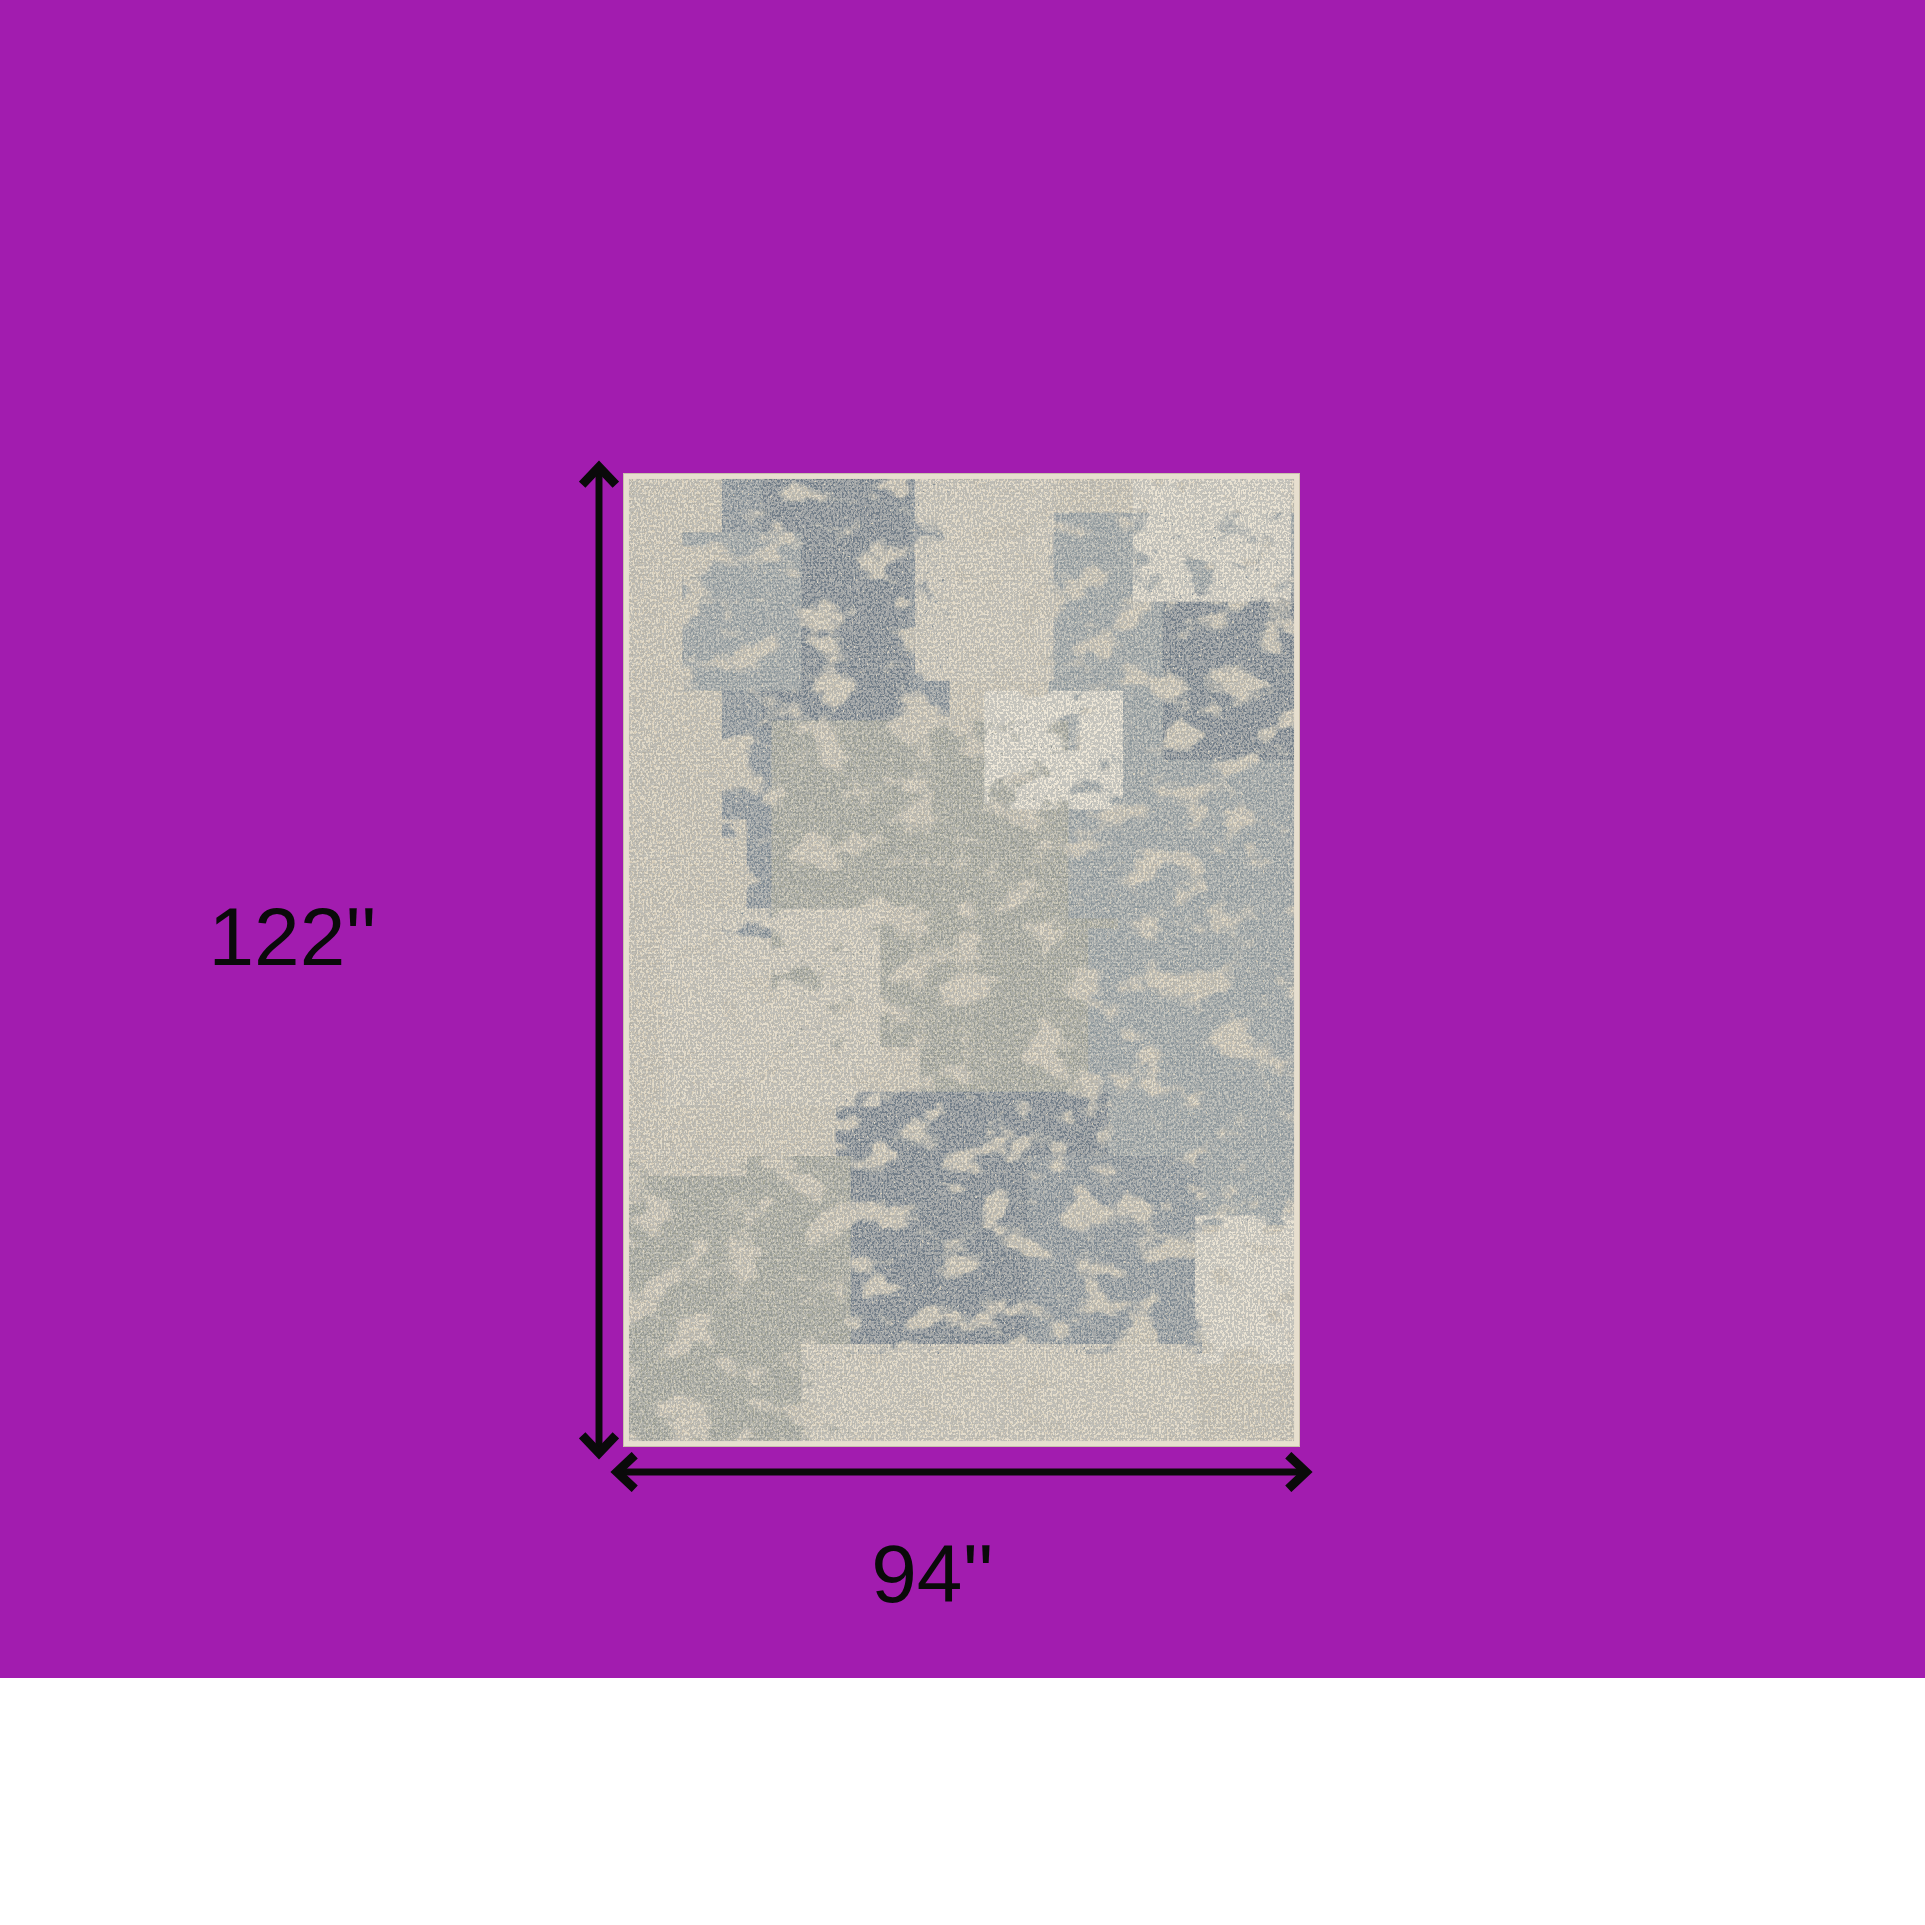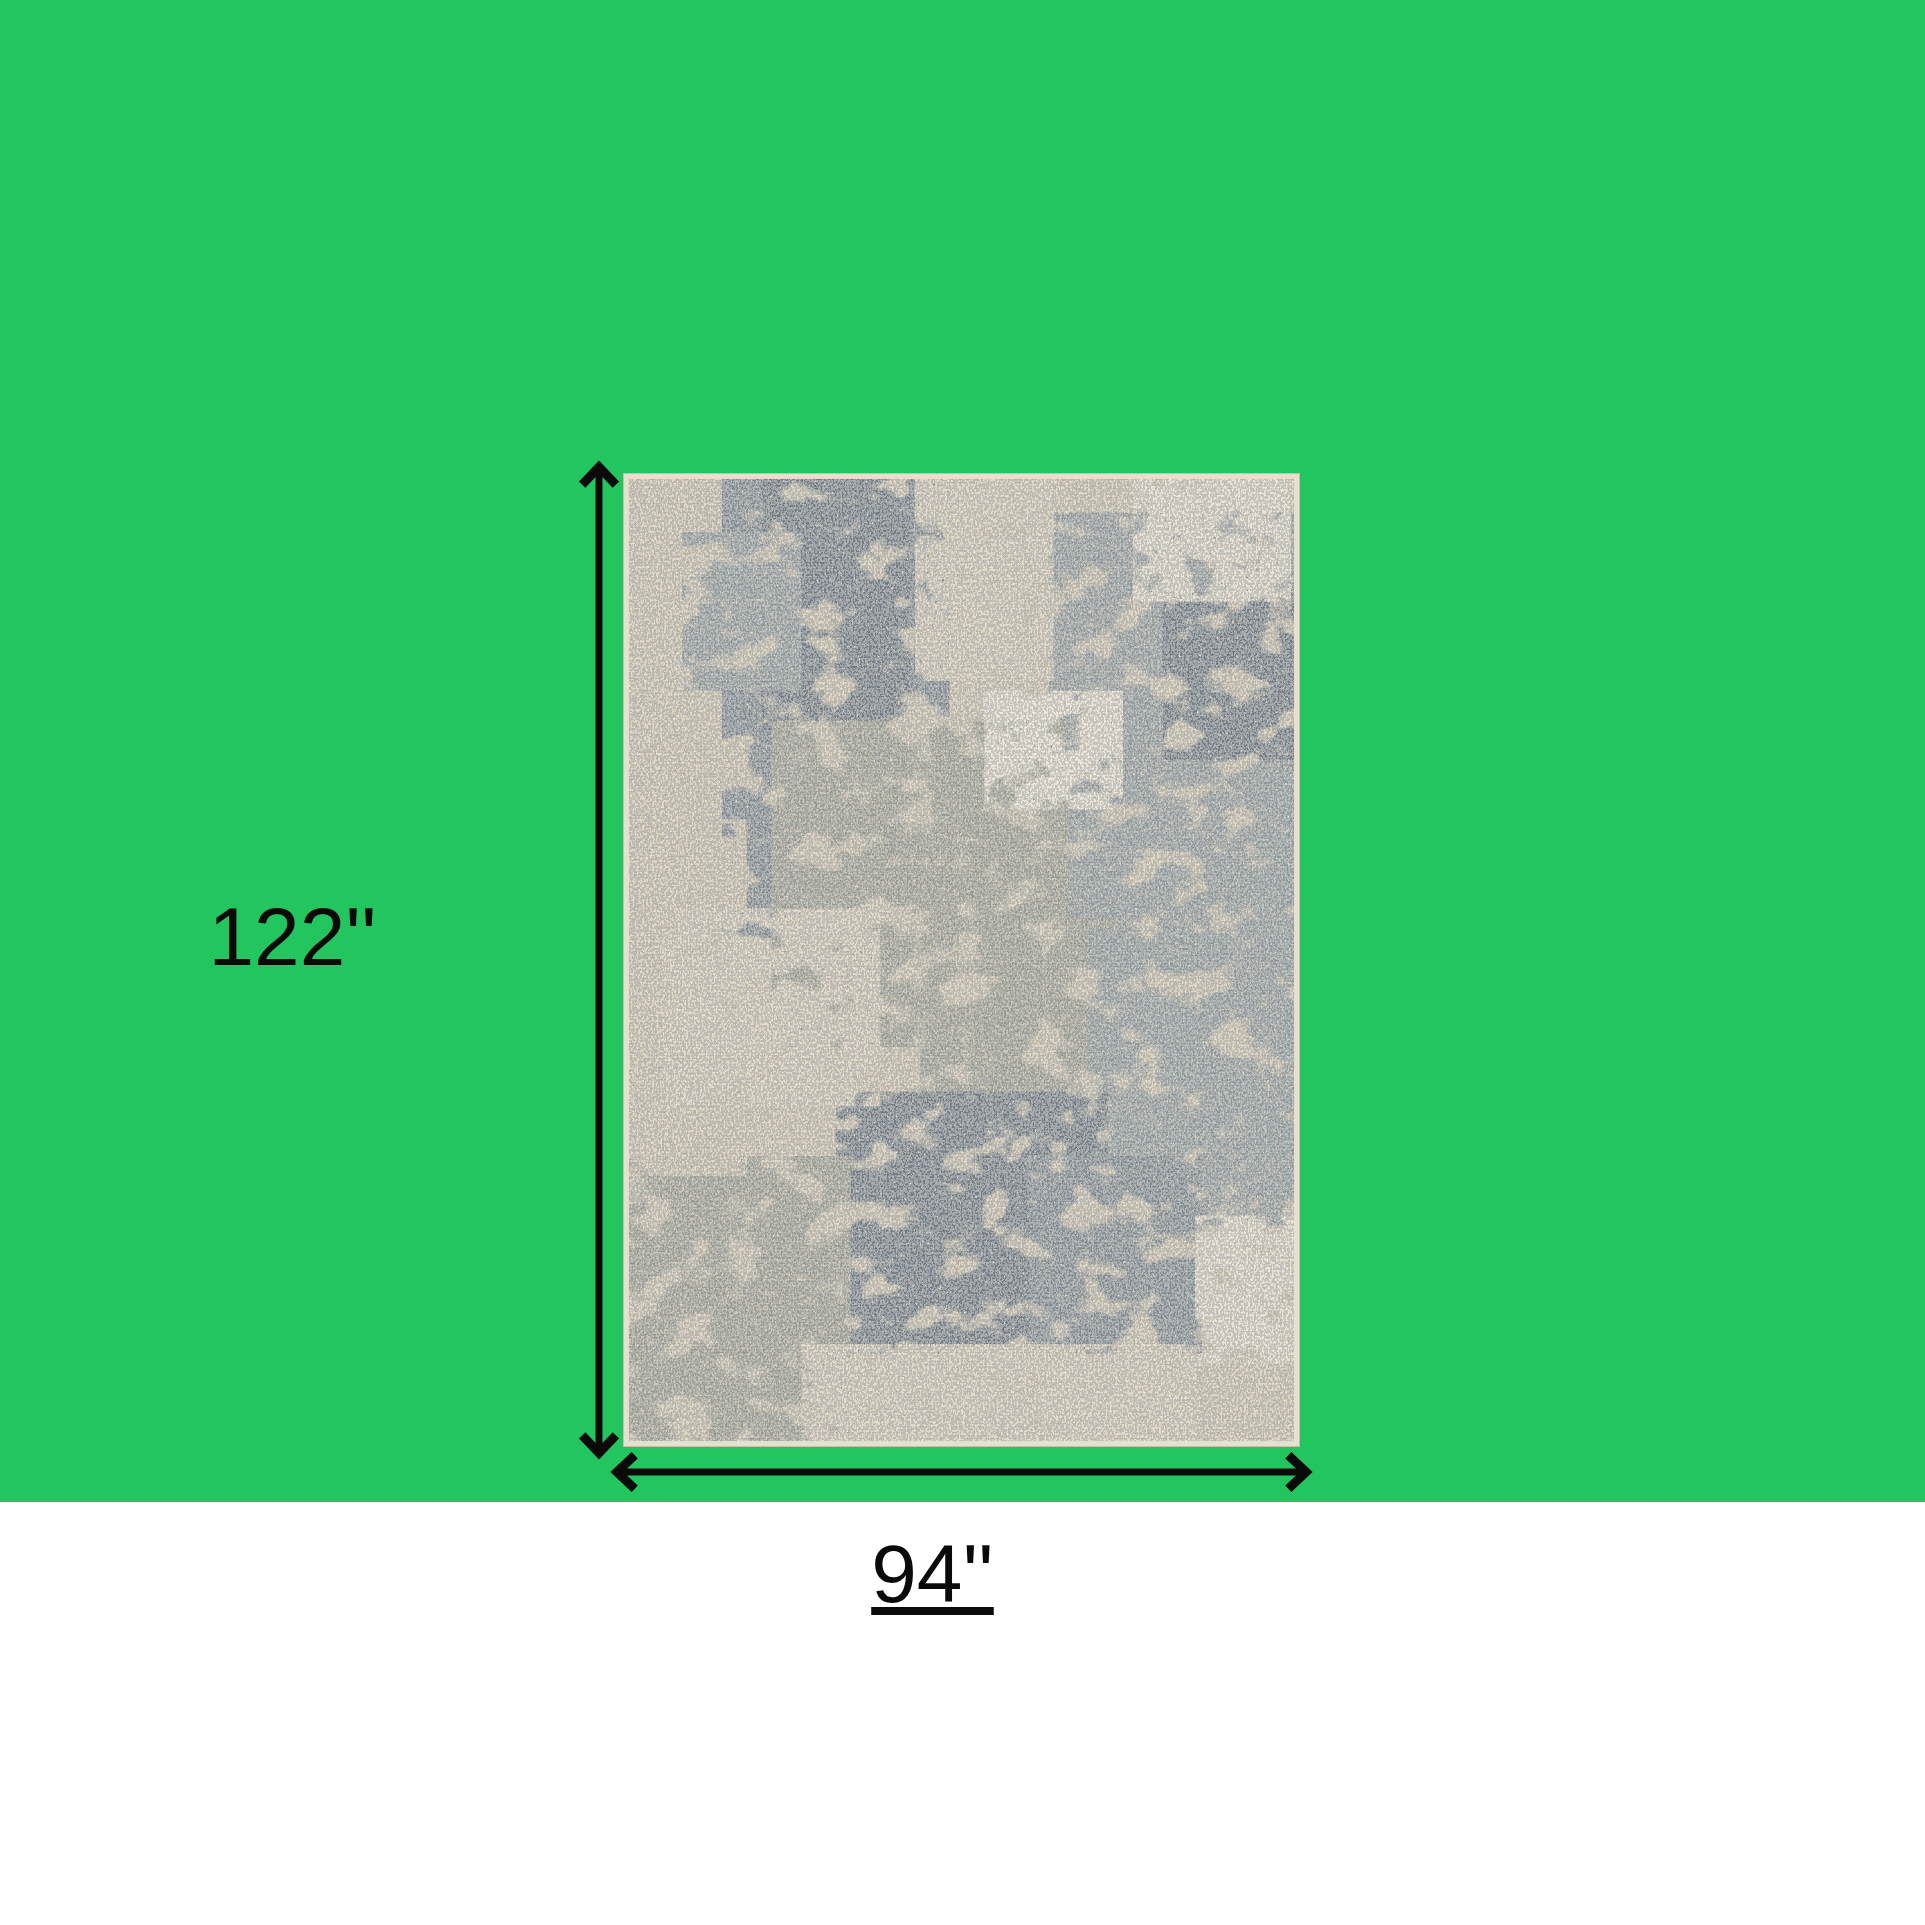--- a/index.html
+++ b/index.html
@@ -4,22 +4,22 @@
 <style>
   html, body { margin: 0; padding: 0; }
   body {
     width: 1926px; height: 1926px;
     background: #ffffff;
     font-family: "Liberation Sans", sans-serif;
     overflow: hidden;
   }
   .canvas {
     position: relative;
-    width: 1926px; height: 1502px;
-    background: #22c55e;
+    width: 1926px; height: 1678px;
+    background: #a21caf;
   }
   .rug-wrap {
     position: absolute;
     left: 623px; top: 473px;
     width: 677px; height: 974px;
   }
   .rug-wrap svg { display: block; width: 677px; height: 974px; }
   .arrow-svg { position: absolute; }
   .v-arrow { left: 579px; top: 458px; width: 40px; height: 1004px; }
   .h-arrow { left: 606px; top: 1452px; width: 711px; height: 40px; }
@@ -27,21 +27,21 @@
     position: absolute;
     width: 277px;
     font-size: 82px;
     line-height: 1;
     color: #0a0a0a;
     text-align: center;
     letter-spacing: 0px;
     white-space: nowrap;
   }
   .label-height { left: 154px; top: 896px; }
-  .label-width  { left: 794px; top: 1533px; text-decoration: underline; }
+  .label-width  { left: 794px; top: 1533px; }
 </style>
 </head>
 <body>
 
 <div class="canvas">
 
   <div class="rug-wrap">
     <svg viewBox="0 0 684 984" preserveAspectRatio="none">
       <defs>
         <filter id="fErode" x="-10%" y="-10%" width="120%" height="120%">

